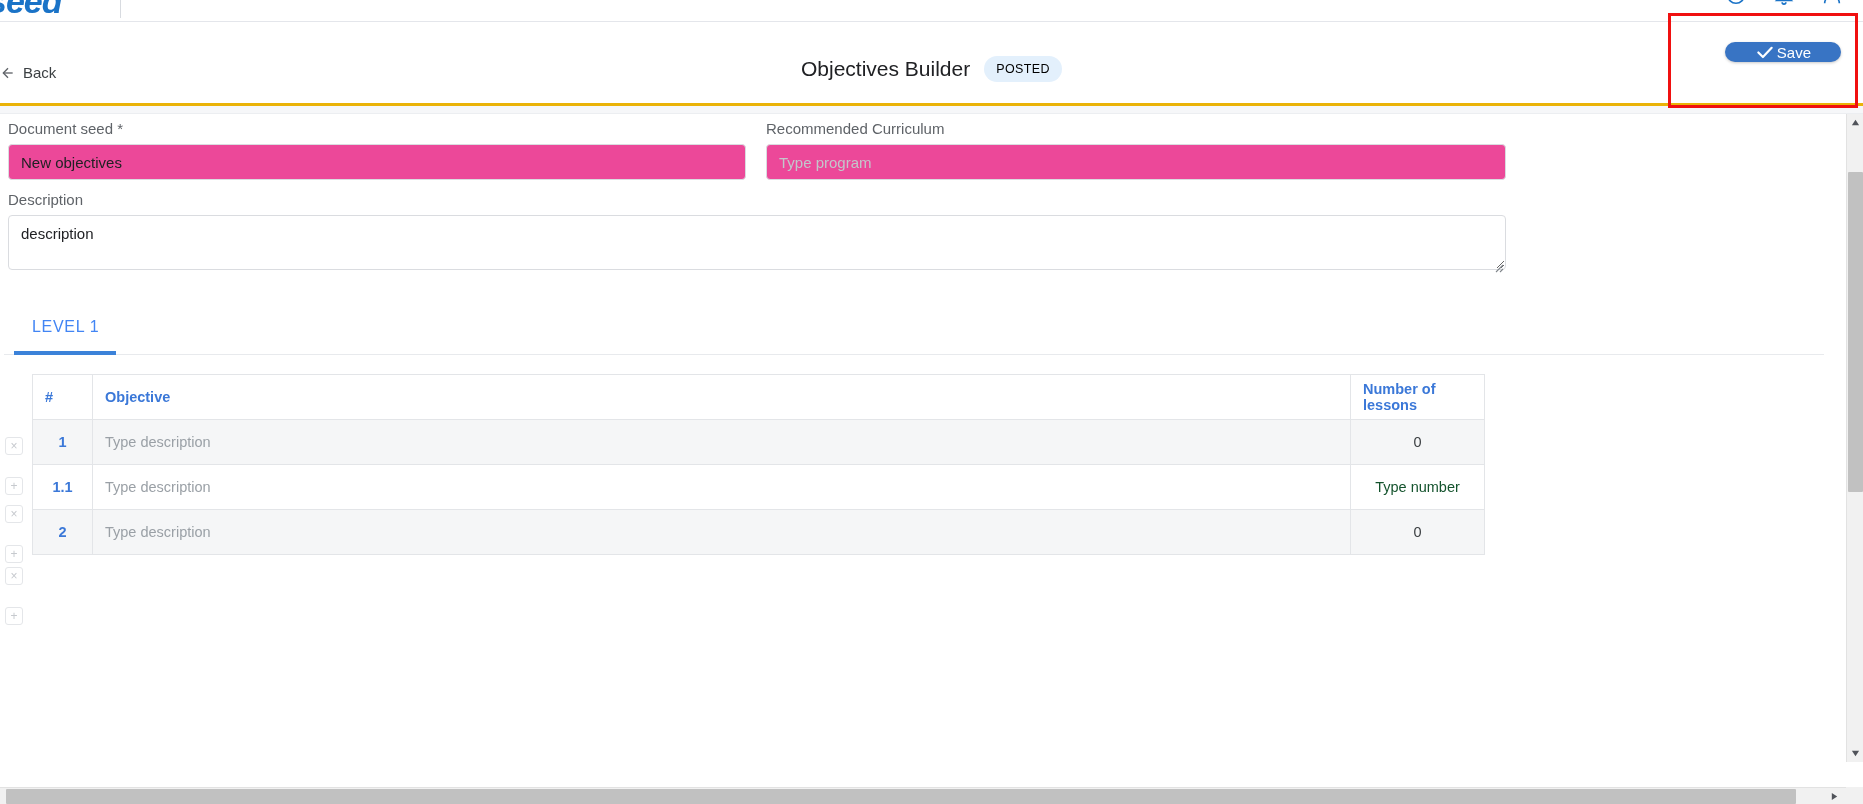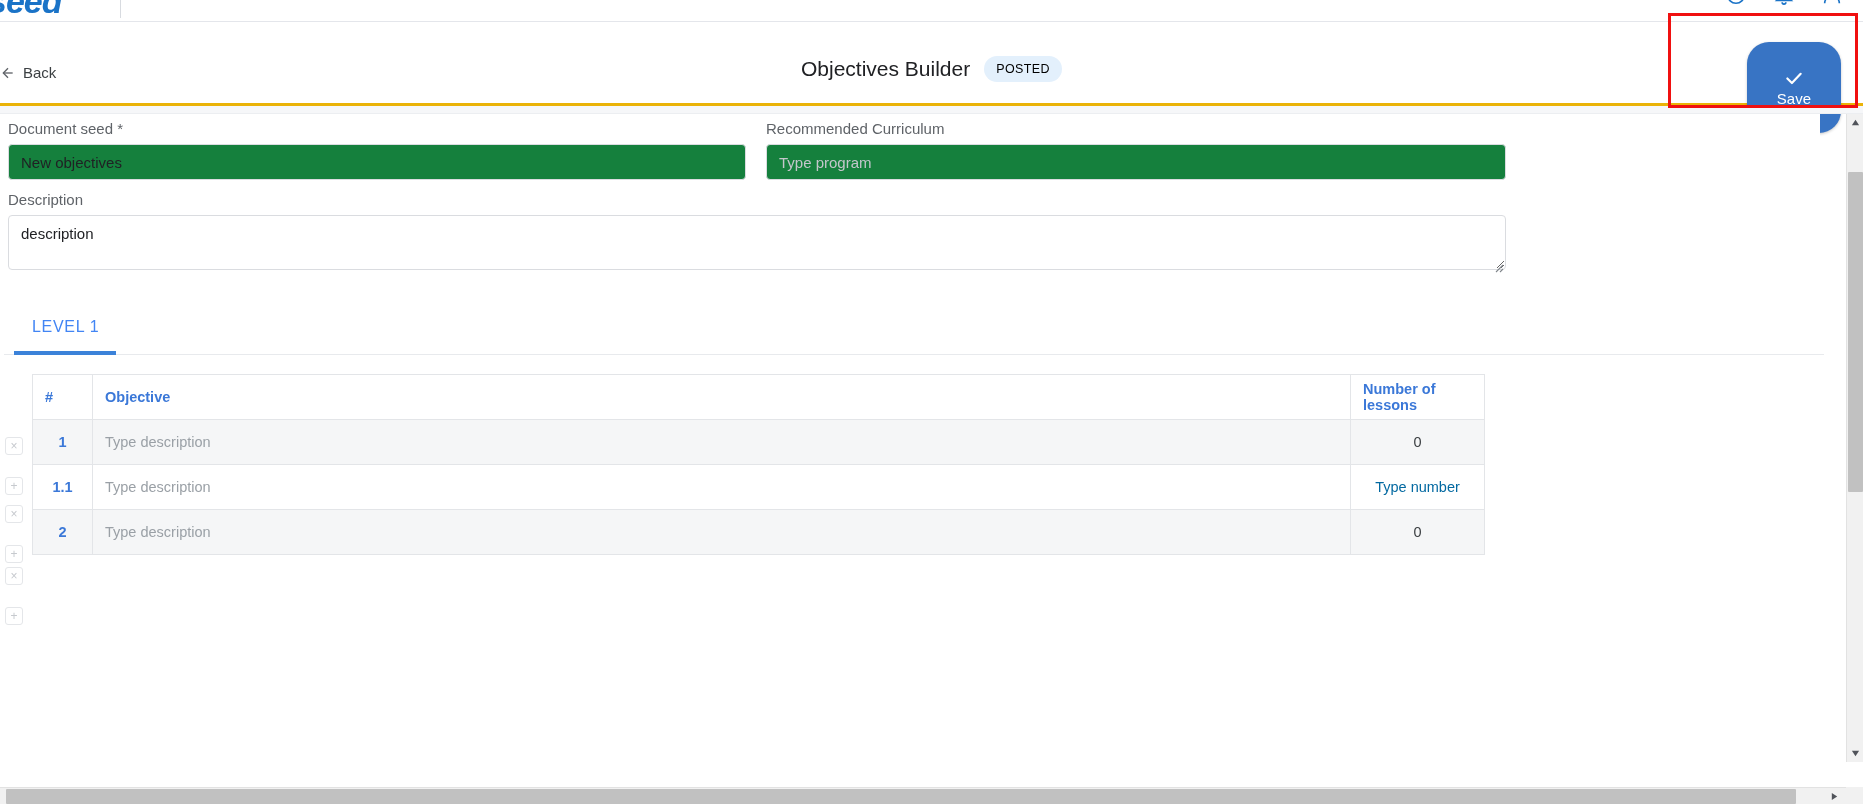--- a/index.html
+++ b/index.html
@@ -47,23 +47,22 @@
   .badge {
     background: #e3f0fc; color: #000000; font-size: 12.5px;
     font-weight: 400; letter-spacing: .4px;
     padding: 6px 12px; border-radius: 13px;
   }
   .save-wrap { position: absolute; right: 22px; top: 20px; }
   .save-btn {
     display: flex; align-items: center; gap: 2px;
     background: #3874c4; color: #fff; border: none;
     font-size: 15px; font-family: inherit;
-    padding: 26px 30px; border-radius: 22px; cursor: pointer;
+    padding: 0 30px; border-radius: 22px; cursor: pointer;
     box-shadow: 0 1px 3px rgba(0,0,0,.22);
-    flex-direction: column;
   }
   .save-btn svg { display:block; }
   .annot-box {
     position: absolute; left: 1668px; top: 13px;
     width: 190px; height: 95px;
     border: 3px solid #f01010; pointer-events: none; z-index: 40;
   }
 
   
   .content-divider {
@@ -71,21 +70,21 @@
     background: #f6f7f9; border-bottom: 1px solid #eceef1;
   }
   .content { position: absolute; left:0; top: 114px; width: 1820px; height: 648px; background:#fff; }
 
   .form-row { position: absolute; left: 0; top: 0; width: 1820px; }
   .field { position: absolute; }
   .field-label { font-size: 15px; color: #5f6368; margin-bottom: 7px; display:block; }
   .text-input {
     width: 100%; height: 36px; padding: 0 12px;
     font-size: 15px; font-family: inherit; color: #202124;
-    border: 1px solid #dadce0; border-radius: 4px; background:#15803d;
+    border: 1px solid #dadce0; border-radius: 4px; background:#ec4899;
     outline: none;
   }
   .text-input::placeholder { color: #c3c6cb; }
 
   .f-docname { left: 8px; top: 6px; width: 738px; }
   .f-curriculum { left: 766px; top: 6px; width: 740px; }
   .f-description { left: 8px; top: 77px; width: 1498px; }
   .desc-area {
     width: 100%; height: 55px; padding: 9px 12px;
     font-size: 15px; font-family: inherit; color:#202124;
@@ -126,21 +125,21 @@
     border: 1px solid #e3e5e8; height: 45px; padding: 0 12px;
     font-size: 14.5px; vertical-align: middle;
   }
   table.obj th { background:#fff; font-weight: 700; color:#3b78d8; text-align:left; }
   th.c-num { width: 60px; text-align:center; color:#6b7075; font-weight: 400; }
   th.c-obj { width: 1258px; }
   th.c-les { width: 134px; text-align:center; }
   td.c-num { text-align:center; color:#3b78d8; font-weight: 700; }
   td.c-obj { text-align:left; color:#9aa0a6; }
   td.c-les { text-align:center; color:#3c4043; }
-  td.ph { color:#0369a1; }
+  td.ph { color:#14532d; }
   tr.shade td { background: #f5f6f7; }
   tr.plain td { background: #ffffff; }
 
   
   .vscroll {
     position: absolute; right: 0; top: 114px; width: 17px; height: 648px;
     background: #f1f1f1; border-left: 1px solid #e2e2e2;
   }
   .vs-arrow-up, .vs-arrow-down {
     position:absolute; left:0; width: 17px; height: 17px;

